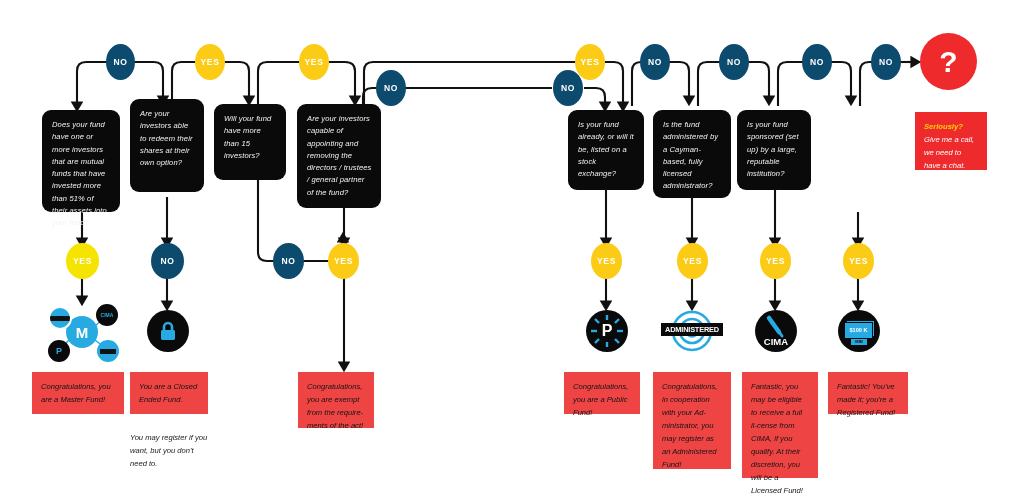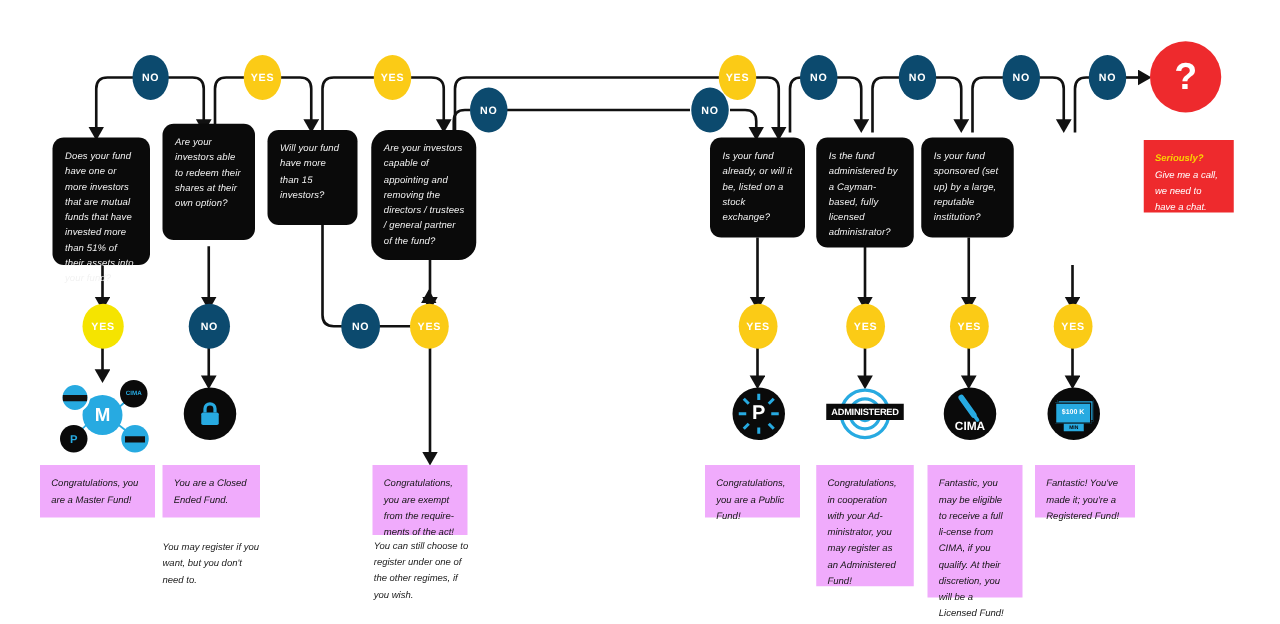--- a/index.html
+++ b/index.html
@@ -45,21 +45,21 @@
     justify-content:center;
     z-index:6;
     box-sizing:border-box;
   }
   .pill.no{background:#0c4a6e;}
   .pill.yes{background:#FBCB16;}
   .pill.yes-bright{background:#F5E400;}
   
   .resbox{
     position:absolute;
-    background:#f0abfc;
+    background:#ef4444;
     color:#141414;
     font-style:italic;
     font-size:7.6px;
     line-height:1.72;
     padding:8px 9px;
     box-sizing:border-box;
     z-index:4;
   }
   .note{
     position:absolute;
@@ -183,21 +183,21 @@
   </div>
 
   <div class="qbox" style="left:130px;top:99px;width:74px;height:93px;">
     <span>Are your investors able to redeem their shares at their own option?</span>
   </div>
 
   <div class="qbox" style="left:214px;top:104px;width:72px;height:76px;">
     <span>Will your fund have more than 15 investors?</span>
   </div>
 
-  <div class="qbox" style="left:297px;top:104px;width:84px;height:104px;border-radius:14px;">
+  <div class="qbox" style="left:297px;top:104px;width:84px;height:104px;">
     <span>Are your investors capable of appointing and removing the directors / trustees / general partner of the fund?</span>
   </div>
 
   <div class="qbox" style="left:568px;top:110px;width:76px;height:80px;">
     <span>Is your fund already, or will it be, listed on a stock exchange?</span>
   </div>
 
   <div class="qbox" style="left:653px;top:110px;width:78px;height:88px;">
     <span>Is the fund administered by a Cayman-based, fully licensed administrator?</span>
   </div>
@@ -382,23 +382,20 @@
   <div class="resbox" style="left:130px;top:372px;width:78px;height:42px;">
     <span>You are a Closed Ended Fund.</span>
   </div>
   <div class="note" style="left:130px;top:431px;width:82px;">
     <span>You may register if you want, but you don't need to.</span>
   </div>
 
   <div class="resbox" style="left:298px;top:372px;width:76px;height:56px;">
     <span>Congratulations, you are exempt from the require-ments of the act!</span>
   </div>
-  <div class="note" style="left:299px;top:430px;width:80px;">
-    <span>You can still choose to register under one of the other regimes, if you wish.</span>
-  </div>
 
   <div class="resbox" style="left:564px;top:372px;width:76px;height:42px;">
     <span>Congratulations, you are a Public Fund!</span>
   </div>
 
   <div class="resbox" style="left:653px;top:372px;width:78px;height:97px;">
     <span>Congratulations, in cooperation with your Ad-ministrator, you may register as an Administered Fund!</span>
   </div>
 
   <div class="resbox" style="left:742px;top:372px;width:76px;height:106px;">

